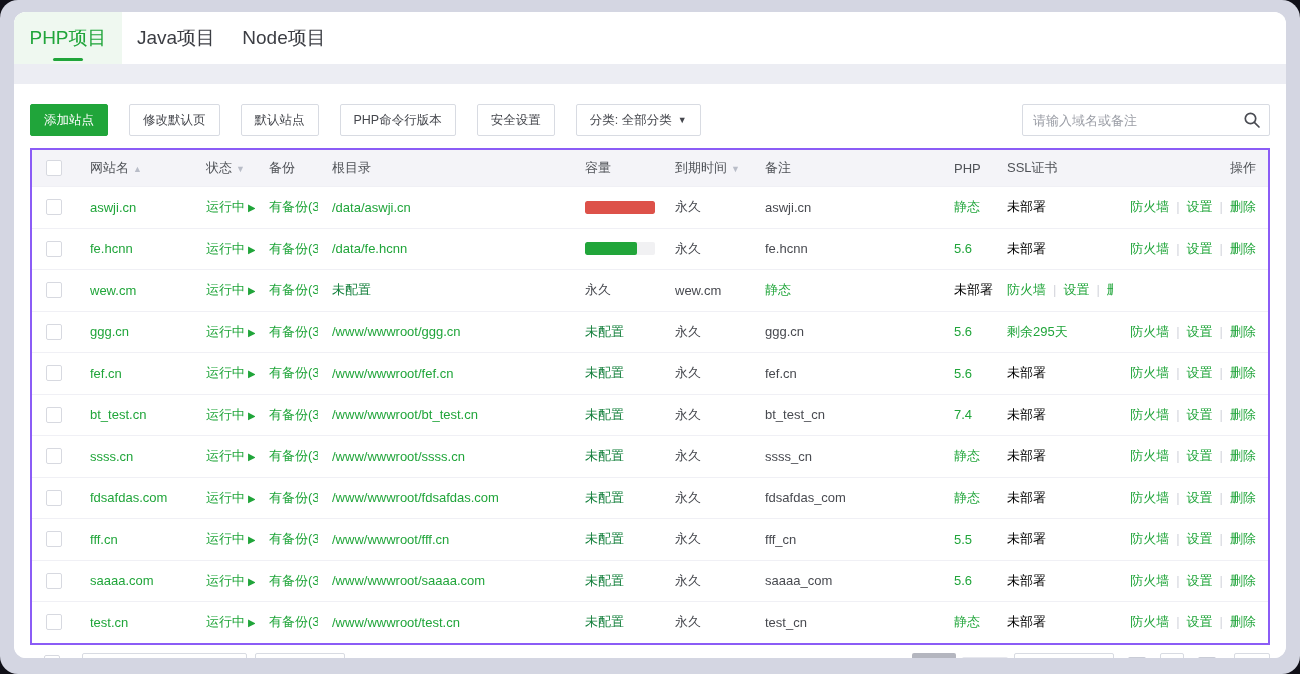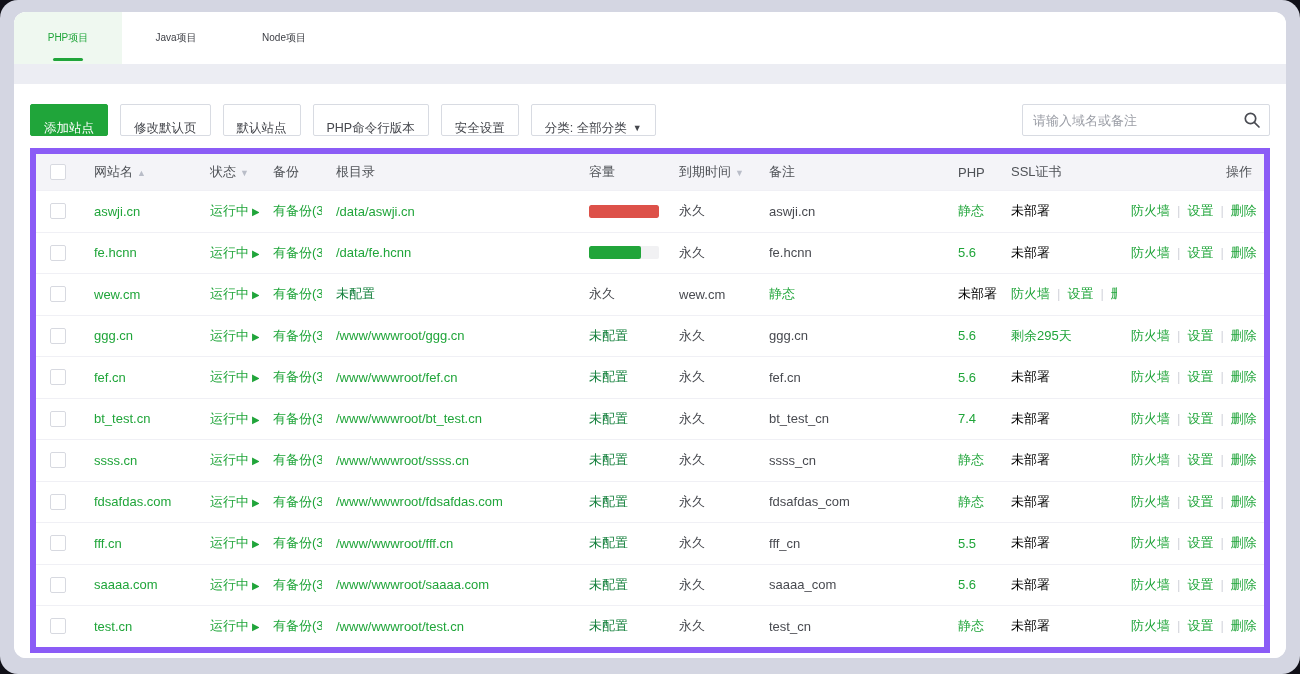--- a/index.html
+++ b/index.html
@@ -4,40 +4,40 @@
 <style>
   * { margin:0; padding:0; box-sizing:border-box; }
   html,body { width:1300px; height:674px; }
   body { font-family:"Liberation Sans","DejaVu Sans",sans-serif; background:#101018; overflow:hidden; }
 
   .frame { position:absolute; inset:0; width:1300px; height:674px; background:#d4d6e2; border-radius:18px; overflow:hidden; }
   .window { position:absolute; left:14px; top:12px; width:1272px; height:646px; background:#ffffff; border-radius:12px; overflow:hidden; }
 
   
   .tabbar { display:flex; height:52px; background:#fff; }
-  .tab { width:108px; text-align:center; line-height:52px; font-size:10px; color:#3c3e44; cursor:pointer; position:relative; }
+  .tab { width:108px; text-align:center; line-height:52px; font-size:19px; color:#3c3e44; cursor:pointer; position:relative; }
   .tab.active { background:#eff8f0; color:#20a53a; }
   .tab.active::after { content:""; position:absolute; left:50%; bottom:3px; transform:translateX(-50%); width:30px; height:3px; background:#20a53a; border-radius:2px; }
 
   .gap-strip { height:20px; background:#ecedf3; }
 
   .content { padding:20px 16px 0 16px; background:#fff; height:574px; }
 
   
   .toolbar { display:flex; align-items:center; height:32px; }
-  .btn { height:32px; line-height:30px; padding:8px 13px; font-size:12.5px; border:1px solid #d8dbe2; background:#fff; color:#45474d; border-radius:2px; margin-right:12px; cursor:pointer; white-space:nowrap; }
+  .btn { height:32px; line-height:30px; padding:0 13px; font-size:12.5px; border:1px solid #d8dbe2; background:#fff; color:#45474d; border-radius:2px; margin-right:21px; cursor:pointer; white-space:nowrap; }
   .btn-green { background:#20a53a; border-color:#20a53a; color:#fff; }
   .caret-down { display:inline-block; margin-left:6px; font-size:9px; color:#45474d; transform:translateY(-1px); }
   .search-wrap { margin-left:auto; position:relative; width:248px; height:32px; }
   .search-wrap input { width:100%; height:32px; border:1px solid #d8dbe2; border-radius:2px; padding:0 36px 0 10px; font-size:13px; color:#444; outline:none; font-family:inherit; }
   .search-wrap input::placeholder { color:#9a9da5; }
   .search-icon { position:absolute; right:9px; top:7px; width:18px; height:18px; cursor:pointer; }
 
   
-  .table { margin-top:12px; border:6px solid #8b5cf6; }
+  .table { margin-top:12px; border:2px solid #8b5cf6; }
   .trow { display:grid; grid-template-columns:44px 116px 63px 63px 253px 90px 90px 189px 53px 120px 1fr; align-items:center; }
   .thead { background:#f4f4f8; height:36px; font-size:13px; color:#4f5257; }
   .tbody .trow { height:41.5px; border-top:1px solid #f0f0f5; background:#fff; font-size:13px; }
   .cell { padding-left:14px; white-space:nowrap; overflow:hidden; }
   .cell-check { padding-left:0; display:flex; justify-content:center; }
   .cell-actions { text-align:right; padding-right:12px; }
   .checkbox { display:inline-block; width:16px; height:16px; border:1px solid #d7d9e0; border-radius:2px; background:#fff; cursor:pointer; }
   .sort-arrow { font-size:9px; color:#b9bdc8; margin-left:4px; }
   .th-sortable { cursor:pointer; }
 

